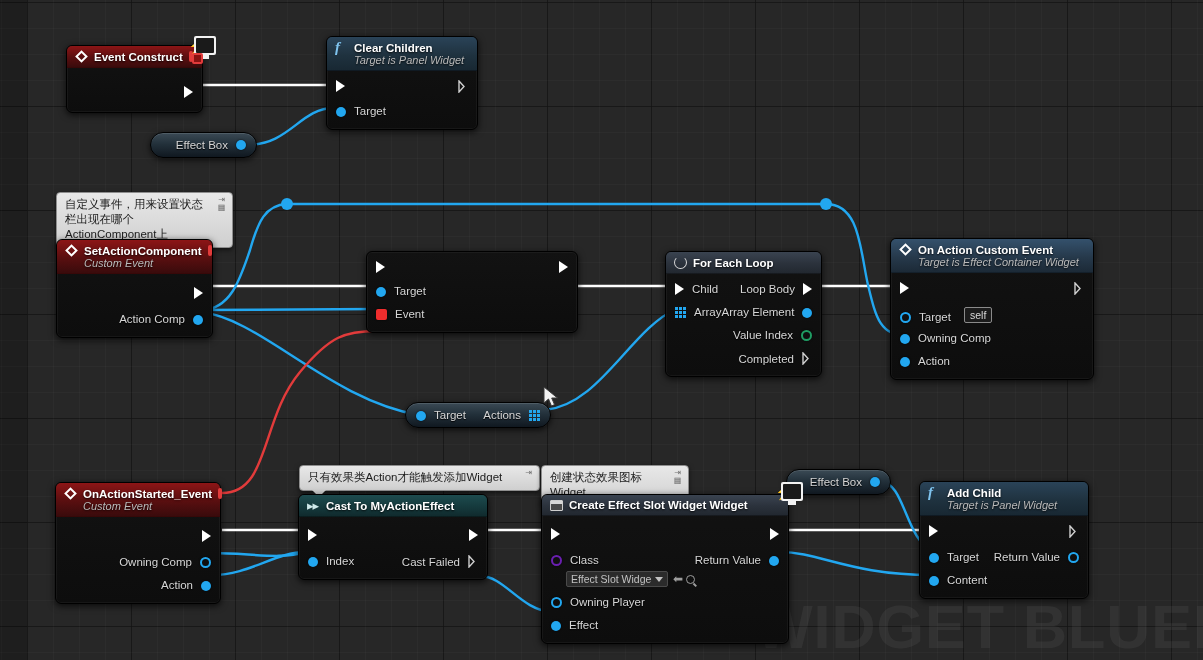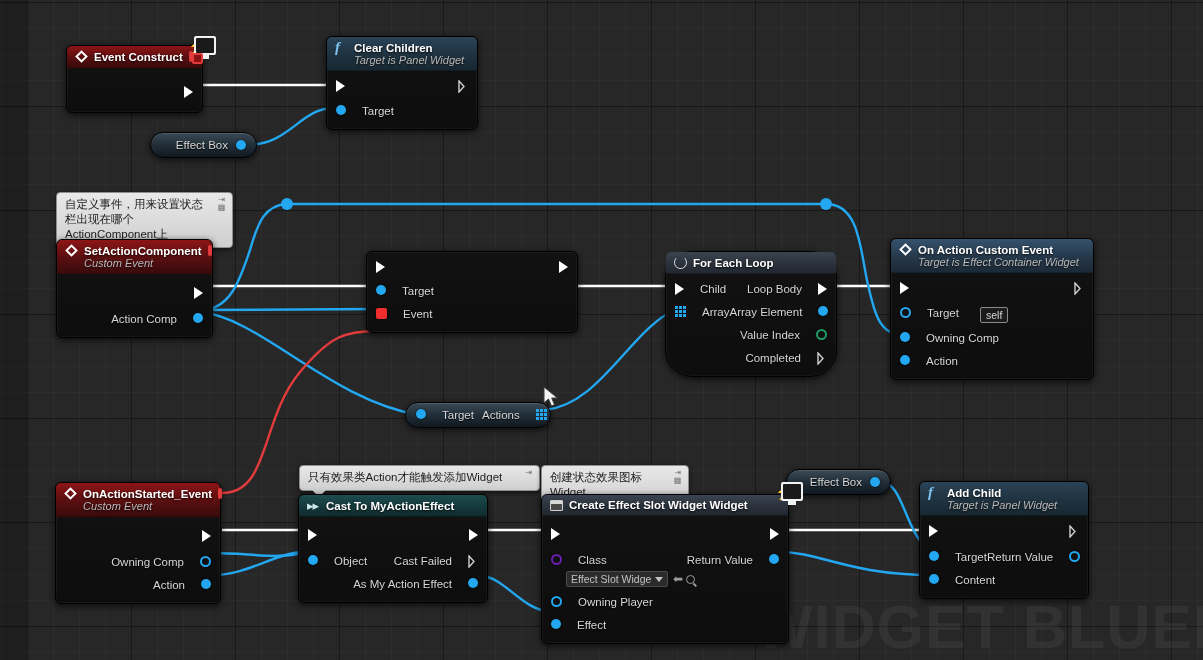--- a/index.html
+++ b/index.html
@@ -59,21 +59,21 @@
   .hdr .r2{padding-left:19px;}
 
   .hdr.red{background:linear-gradient(180deg,#8d1516 0%,#5b0f10 52%,#3a0b0c 100%);}
   .hdr.fn{background:linear-gradient(180deg,#2a4358 0%,#1f323f 55%,#182833 100%);}
   .hdr.teal{background:linear-gradient(180deg,#1d4b4e 0%,#153a3d 55%,#102b2e 100%);}
   .hdr.grey{background:linear-gradient(180deg,#3a4350 0%,#2b323c 55%,#222830 100%);}
   .hdr.event{background:linear-gradient(180deg,#34516c 0%,#26394b 55%,#1c2a37 100%);}
 
   .body{padding:5px 0 8px 0;position:relative;}
   .row{display:flex;align-items:center;min-height:20px;padding:0 9px;justify-content:space-between;}
-  .side{display:flex;align-items:flex-start;gap:16px;}
+  .side{display:flex;align-items:flex-end;gap:8px;}
   .side.r{justify-content:flex-end;}
   .lbl{color:#d6d6d6;font-size:11.5px;white-space:nowrap;text-shadow:0 1px 1px #000;}
 
   
   .exec{width:0;height:0;border-left:9px solid #fff;border-top:6px solid transparent;border-bottom:6px solid transparent;}
   .execO{
     width:10px;height:13px;position:relative;
   }
   .execO svg{position:absolute;left:0;top:0;}
   .dot{width:10px;height:10px;border-radius:50%;background:#22a7f0;box-shadow:0 0 2px rgba(0,0,0,.8);}
@@ -304,21 +304,21 @@
       </div>
       <div class="row" style="margin-top:3px;">
         <span class="side">
           <span class="dot red"></span>
           <span class="lbl">Event</span>
         </span>
       </div>
     </div>
   </div>
 
-  <div class="node" style="left:665px;top:251px;width:172px;border-radius:27px;">
+  <div class="node" style="left:665px;top:251px;width:157px;">
     <div class="hdr grey">
       <span class="ic ic-loop"></span>
       <span class="ttl">For Each Loop</span>
     </div>
     <div class="body">
       <div class="row">
         <span class="side">
           <span class="exec"></span>
           <span class="lbl">Child</span>
         </span>
@@ -481,35 +481,29 @@
         <span class="side">
             <span class="exec"></span>
           </span>
         <span class="side r">
             <span class="exec"></span>
           </span>
       </div>
       <div class="row" style="margin-top:6px;">
         <span class="side">
           <span class="dot"></span>
-          <span class="lbl">Object</span>
+          <span class="lbl">Index</span>
         </span>
         <span class="side r">
           <span class="lbl">Cast Failed</span>
           <span class="execO">
             <svg width="10" height="13">
                 <path d="M1,1 L6,6.5 L1,12 Z" fill="none" stroke="#cfcfcf" stroke-width="1.4"></path>
               </svg>
           </span>
-        </span>
-      </div>
-      <div class="row" style="margin-top:3px;justify-content:flex-end;">
-        <span class="side r">
-          <span class="lbl">As My Action Effect</span>
-          <span class="dot"></span>
         </span>
       </div>
     </div>
   </div>
 
   <div class="bubble" style="left:541px;top:465px;width:148px;">
     <span>创建状态效果图标Widget</span>
     <span class="pinz">
         <b>⇥</b>
         <b>▦</b>

